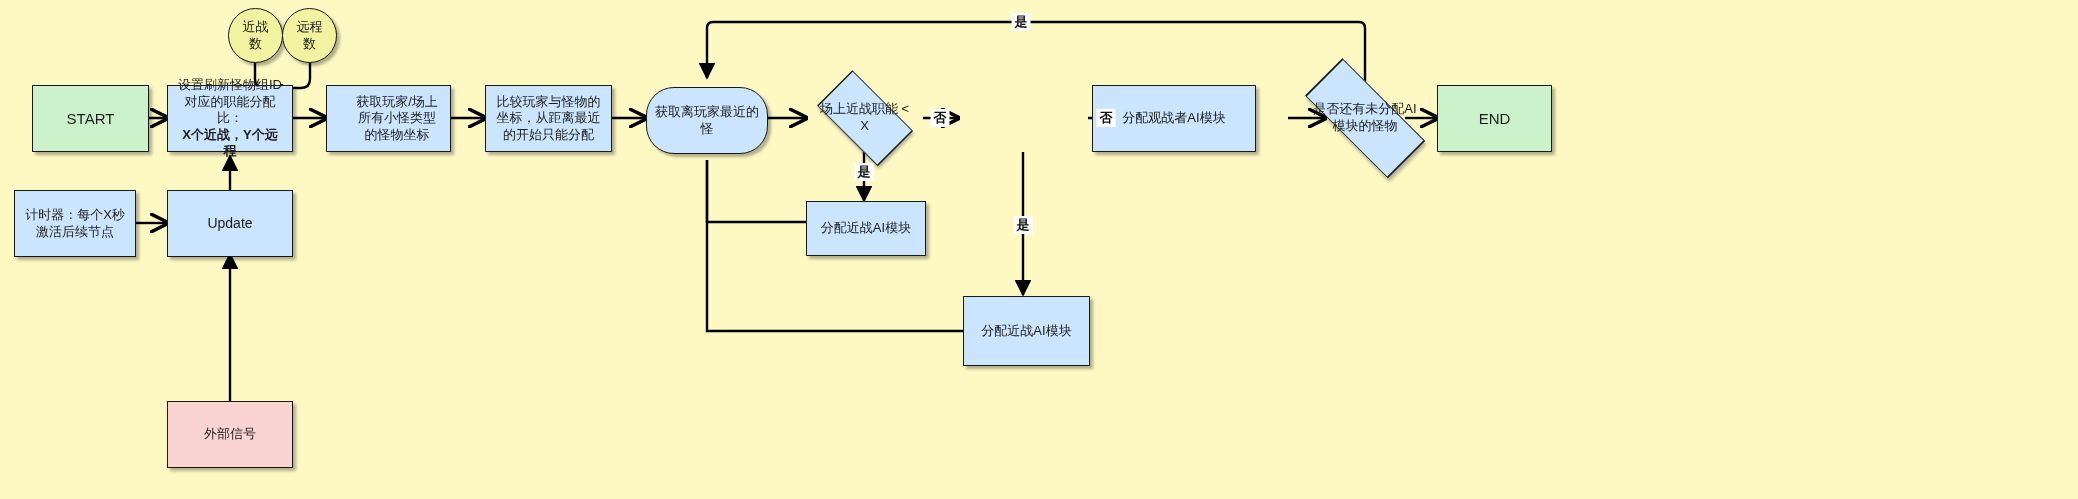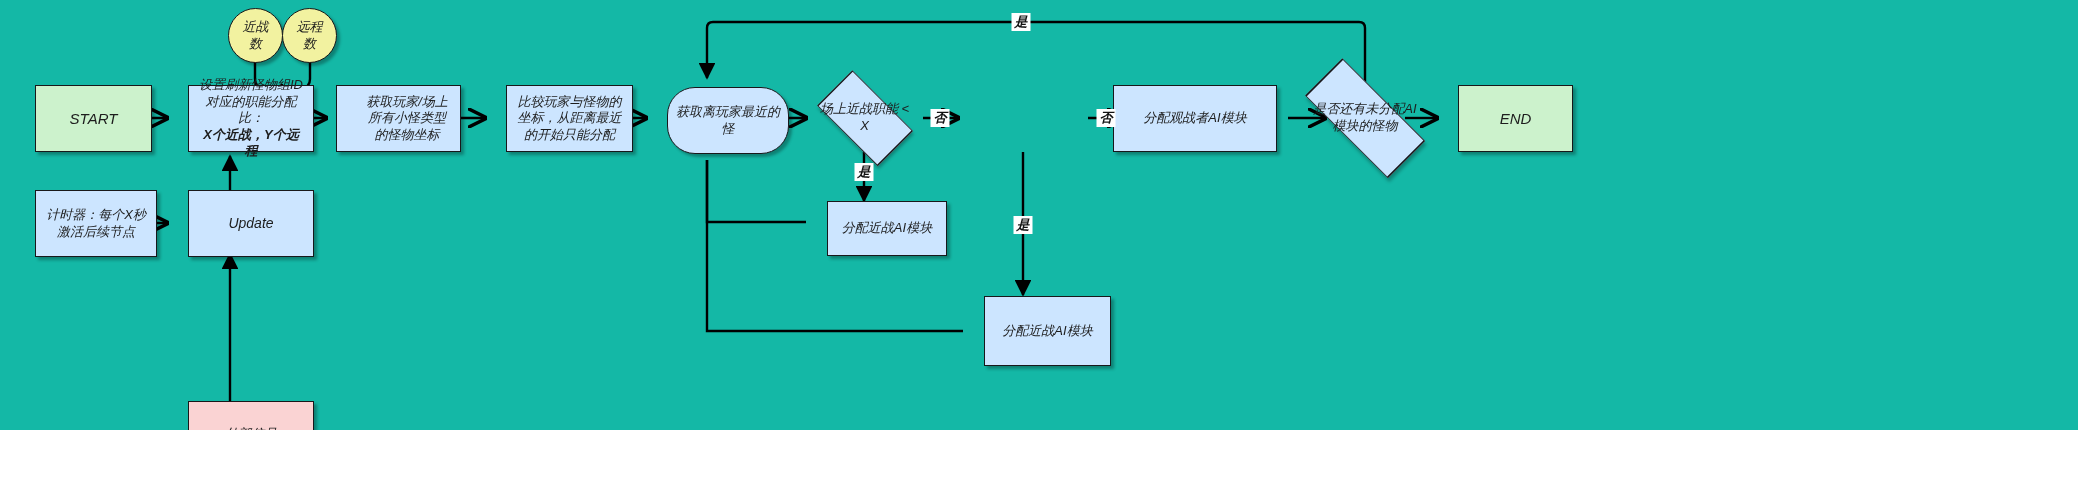--- a/index.html
+++ b/index.html
@@ -7,24 +7,23 @@
     margin: 0;
     padding: 0;
     background: #ffffff;
   }
   body {
     font-family: "Liberation Sans", "DejaVu Sans", sans-serif;
   }
   #canvas {
     position: relative;
     width: 2078px;
-    height: 430px;
-    background: #14b8a6;
+    height: 499px;
+    background: #fef9c3;
     overflow: hidden;
-    font-style: italic;
   }
   #edges {
     position: absolute;
     left: 0;
     top: 0;
     width: 2078px;
     height: 499px;
   }
   .node {
     position: absolute;
@@ -39,21 +38,20 @@
   }
   .node .label {
     display: block;
     padding: 0 8px;
     white-space: pre-line;
   }
   
   .box {
     border: 1px solid #18181a;
     box-shadow: 3px 3px 3px rgba(0,0,0,0.30);
-    margin-left: 21px;
   }
   .box.green  { background: #ccf2cc; }
   .box.blue   { background: #cce5ff; }
   .box.pink   { background: #fad3d3; }
   
   .circle {
     border: 1px solid #18181a;
     border-radius: 50%;
     background: #f2f2a0;
     box-shadow: 3px 3px 3px rgba(0,0,0,0.30);
@@ -168,31 +166,31 @@
   </svg>
 
   <div class="node circle" style="left:228px; top:8px; width:55px; height:55px;">
     <span class="label fs-13">近战数</span>
   </div>
 
   <div class="node circle" style="left:282px; top:8px; width:55px; height:55px;justify-content:center;">
     <span class="label fs-13">远程数</span>
   </div>
 
-  <div class="node box green" style="left:14px; top:85px; width:117px; height:67px;">
+  <div class="node box green" style="left:32px; top:85px; width:117px; height:67px;">
     <span class="label fs-15">START</span>
   </div>
 
   <div class="node box blue" style="left:167px; top:85px; width:126px; height:67px; flex-direction:column;">
     <span class="label fs-13">设置刷新怪物组ID</span>
     <span class="label fs-13">对应的职能分配比：</span>
     <span class="label fs-13 bold">X个近战，Y个远程</span>
   </div>
 
-  <div class="node box blue" style="left:315px; top:85px; width:125px; height:67px;padding-left:17px;">
+  <div class="node box blue" style="left:326px; top:85px; width:125px; height:67px;padding-left:17px;">
     <span class="label fs-13">获取玩家/场上所有小怪类型的怪物坐标</span>
   </div>
 
   <div class="node box blue" style="left:485px; top:85px; width:127px; height:67px;">
     <span class="label fs-13">比较玩家与怪物的坐标，从距离最近的开始只能分配</span>
   </div>
 
   <div class="node box blue" style="left:646px; top:87px; width:122px; height:67px;border-radius:28px;">
     <span class="label fs-13">获取离玩家最近的怪</span>
   </div>

